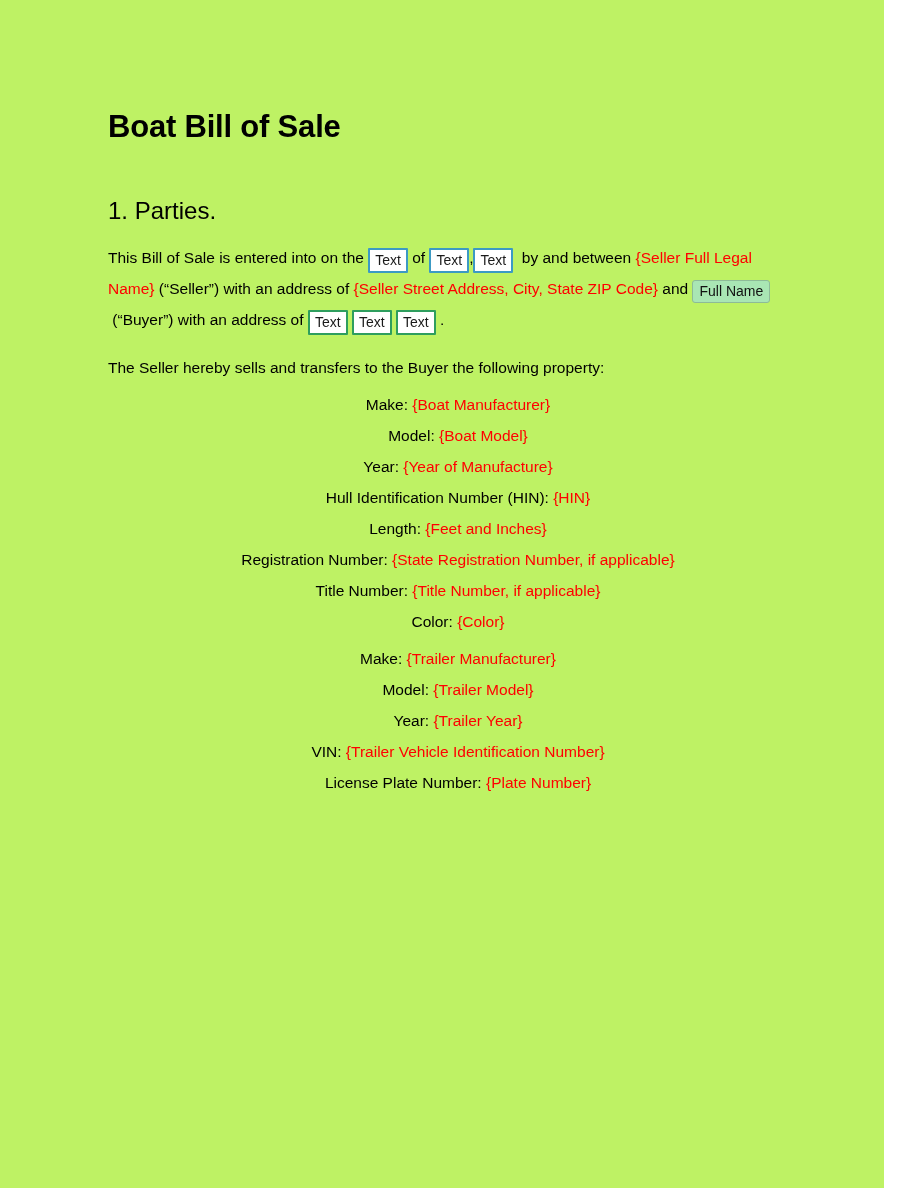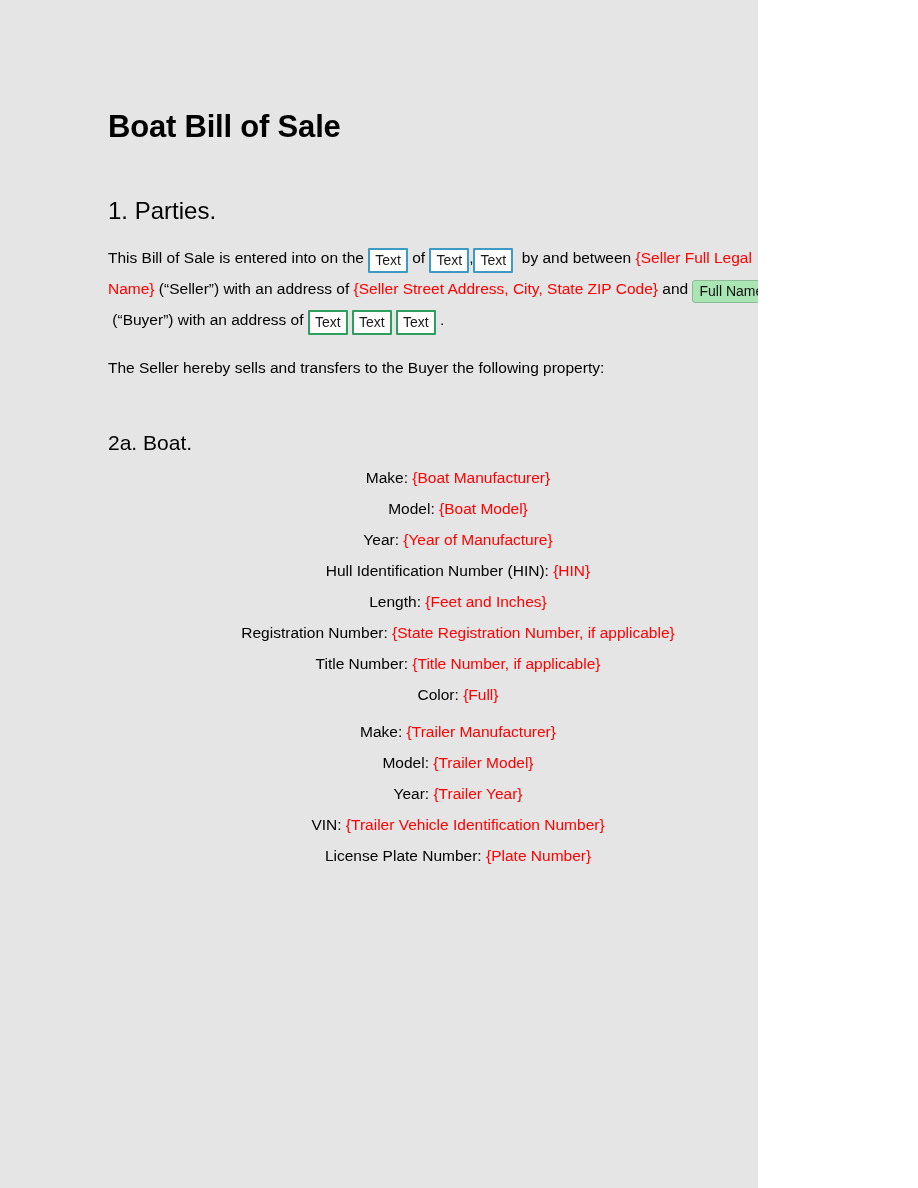--- a/index.html
+++ b/index.html
@@ -10,23 +10,23 @@
   body {
     width: 918px;
     height: 1188px;
     font-family: "Liberation Sans", sans-serif;
     color: #000000;
     -webkit-font-smoothing: antialiased;
   }
 
   .page {
     position: relative;
-    width: 758px;
+    width: 884px;
     height: 1188px;
-    background: #e5e5e5;
+    background: #bef264;
     box-sizing: border-box;
     padding: 0;
     overflow: hidden;
   }
 
   .content {
     position: absolute;
     left: 108px;
     top: 0;
     width: 700px;
@@ -138,31 +138,30 @@
 
     <h1 class="doc-title">Boat Bill of Sale</h1>
 
     <h2 class="h2 sec-parties-h">1. Parties.</h2>
 
     <p class="body-para parties-para"><span>This Bill of Sale is entered into on the</span>&nbsp;<span class="chip chip-blue">Text</span>&nbsp;<span>of</span>&nbsp;<span class="chip chip-blue">Text</span><span>,</span><span class="chip chip-blue">Text</span>&nbsp;&nbsp;<span>by and between</span>&nbsp;<span class="ph">{Seller Full Legal Name}</span>&nbsp;<span>(“Seller”) with an address of</span>&nbsp;<span class="ph">{Seller Street Address, City, State ZIP Code}</span>&nbsp;<span>and</span>&nbsp;<span class="chip chip-green-fill">Full Name</span>&nbsp;<span>(“Buyer”) with an address of</span>&nbsp;<span class="chip chip-green-outline">Text</span>&nbsp;<span class="chip chip-green-outline">Text</span>&nbsp;<span class="chip chip-green-outline">Text</span>&nbsp;<span>.</span></p>
 
 
     <p class="body-para desc-para">The Seller hereby sells and transfers to the Buyer the following property:</p>
 
-    <h3 class="h3 sec-boat-h">2a. Boat.</h3>
 
     <div class="field-list">
       <div class="field-line"><span>Make:</span> <span class="ph">{Boat Manufacturer}</span></div>
       <div class="field-line"><span>Model:</span> <span class="ph">{Boat Model}</span></div>
       <div class="field-line"><span>Year:</span> <span class="ph">{Year of Manufacture}</span></div>
       <div class="field-line"><span>Hull Identification Number (HIN):</span> <span class="ph">{HIN}</span></div>
       <div class="field-line"><span>Length:</span> <span class="ph">{Feet and Inches}</span></div>
       <div class="field-line"><span>Registration Number:</span> <span class="ph">{State Registration Number, if applicable}</span></div>
       <div class="field-line"><span>Title Number:</span> <span class="ph">{Title Number, if applicable}</span></div>
-      <div class="field-line"><span>Color:</span> <span class="ph">{Full}</span></div>
+      <div class="field-line"><span>Color:</span> <span class="ph">{Color}</span></div>
     </div>
 
 
     <div class="field-list">
       <div class="field-line"><span>Make:</span> <span class="ph">{Trailer Manufacturer}</span></div>
       <div class="field-line"><span>Model:</span> <span class="ph">{Trailer Model}</span></div>
       <div class="field-line"><span>Year:</span> <span class="ph">{Trailer Year}</span></div>
       <div class="field-line"><span>VIN:</span> <span class="ph">{Trailer Vehicle Identification Number}</span></div>
       <div class="field-line"><span>License Plate Number:</span> <span class="ph">{Plate Number}</span></div>
     </div>

